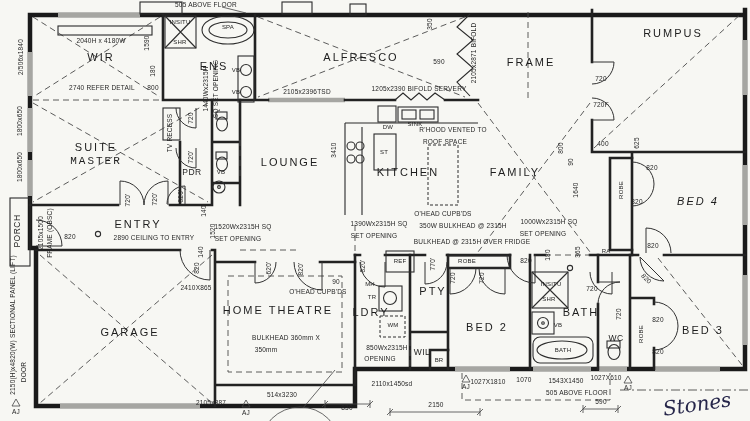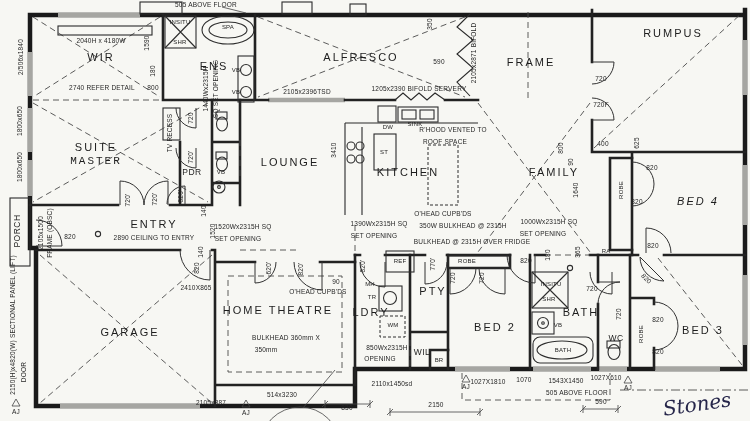--- a/index.html
+++ b/index.html
@@ -165,29 +165,29 @@
   <div id="labels">
       <span class="lbl room" style="left: 101px; top: 57px; transform: translate(-50%, -50%);">WIR</span>
       <span class="lbl room" style="left: 214px; top: 66px; transform: translate(-50%, -50%);">ENS</span>
       <span class="lbl room" style="left: 361px; top: 57px; transform: translate(-50%, -50%);">ALFRESCO</span>
       <span class="lbl room" style="left: 531px; top: 62px; transform: translate(-50%, -50%);">FRAME</span>
       <span class="lbl room" style="left: 673px; top: 33px; transform: translate(-50%, -50%);">RUMPUS</span>
       <span class="lbl room" style="left: 96px; top: 147px; transform: translate(-50%, -50%);">SUITE</span>
       <span class="lbl room" style="left: 96px; top: 161px; transform: translate(-50%, -50%); font-family: Liberation Mono, monospace;">MASTER</span>
       <span class="lbl room" style="left: 290px; top: 162px; transform: translate(-50%, -50%);">LOUNGE</span>
       <span class="lbl room" style="left: 408px; top: 172px; transform: translate(-50%, -50%);">KITCHEN</span>
-      <span class="lbl room" style="left: 554px; top: 172px; transform: translate(-50%, -50%);">FAMILY</span>
-      <span class="lbl room" style="left: 154px; top: 224px; transform: translate(-50%, -50%);">ENTRY</span>
+      <span class="lbl room" style="left: 515px; top: 172px; transform: translate(-50%, -50%);">FAMILY</span>
+      <span class="lbl room" style="left: 138px; top: 224px; transform: translate(-50%, -50%);">ENTRY</span>
       <span class="lbl sub" style="left: 192px; top: 172px; transform: translate(-50%, -50%); text-align: right;">PDR</span>
       <span class="lbl sub" style="left: 17px; top: 231px; transform: translate(-50%, -50%) rotate(-90deg);">PORCH</span>
       <span class="lbl room" style="left: 130px; top: 332px; transform: translate(-50%, -50%);">GARAGE</span>
       <span class="lbl room" style="left: 278px; top: 310px; transform: translate(-50%, -50%);">HOME THEATRE</span>
       <span class="lbl room" style="left: 371px; top: 312px; transform: translate(-50%, -50%);">LDRY</span>
       <span class="lbl room" style="left: 433px; top: 291px; transform: translate(-50%, -50%);">PTY</span>
-      <span class="lbl room" style="left: 487px; top: 327px; transform: translate(-50%, -50%); margin-left: 8px;">BED 2</span>
+      <span class="lbl room" style="left: 487px; top: 327px; transform: translate(-50%, -50%);">BED 2</span>
       <span class="lbl room" style="left: 581px; top: 312px; transform: translate(-50%, -50%);">BATH</span>
       <span class="lbl sub" style="left: 616px; top: 338px; transform: translate(-50%, -50%); text-align: right;">WC</span>
       <span class="lbl room" style="left: 703px; top: 330px; transform: translate(-50%, -50%);">BED 3</span>
       <span class="lbl room" style="left: 698px; top: 201px; transform: translate(-50%, -50%); font-style: italic;">BED 4</span>
       <span class="lbl sub" style="left: 422px; top: 352px; transform: translate(-50%, -50%);">WIL</span>
       <span class="lbl fix" style="left: 439px; top: 360px; transform: translate(-50%, -50%);">BR</span>
       <span class="lbl fix" style="left: 228px; top: 27px; transform: translate(-50%, -50%);">SPA</span>
       <span class="lbl fix" style="left: 180px; top: 22px; transform: translate(-50%, -50%);">INSITU</span>
       <span class="lbl fix" style="left: 180px; top: 42px; transform: translate(-50%, -50%);">SHR</span>
       <span class="lbl fix" style="left: 236px; top: 70px; transform: translate(-50%, -50%);">VB</span>

